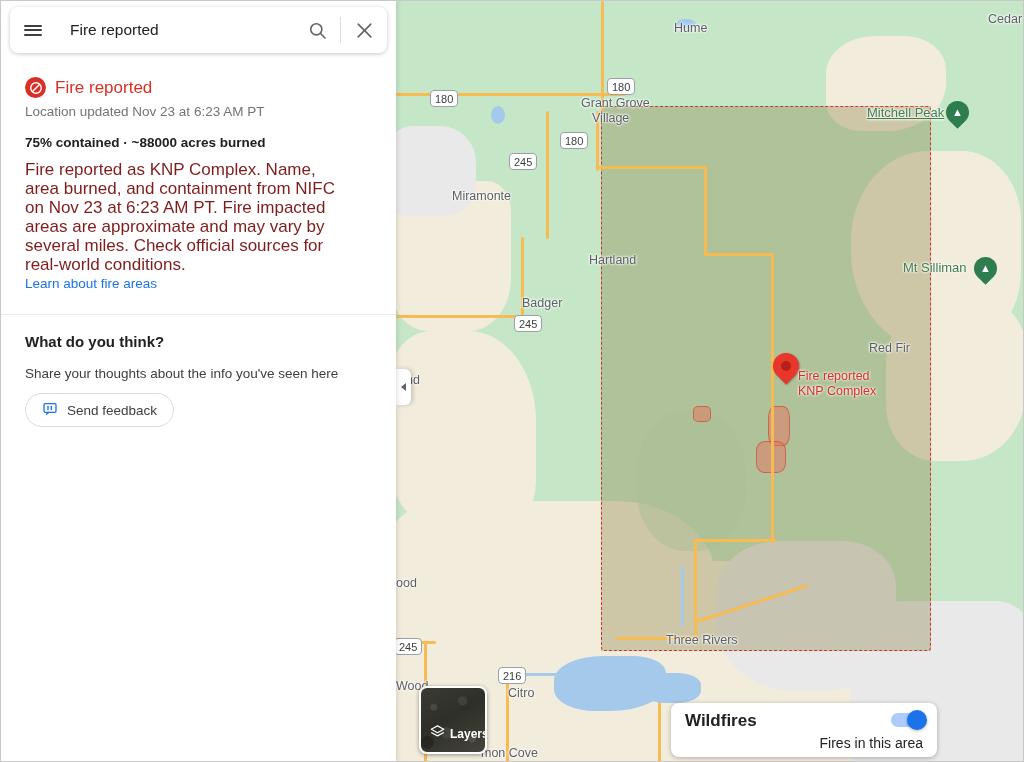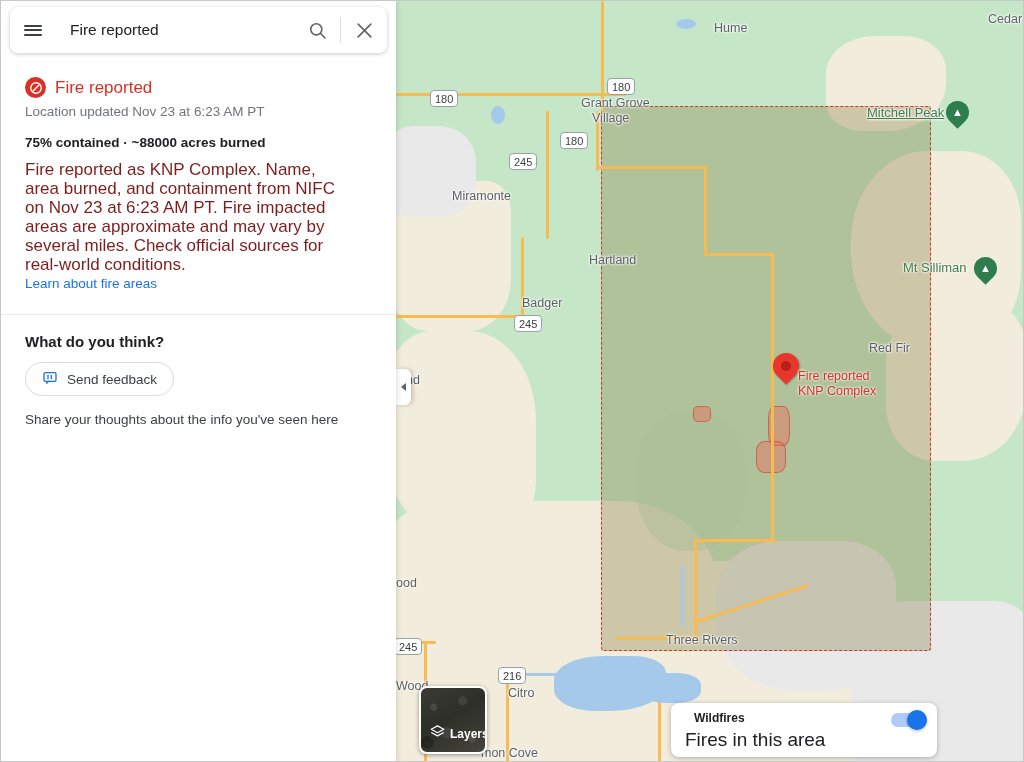--- a/index.html
+++ b/index.html
@@ -235,22 +235,22 @@
   #layers-label { font-size: 12px; color: #fff; font-weight: bold; }
 
   
   #wildfires-card {
     position: absolute; left: 670px; top: 702px;
     width: 266px; height: 54px;
     background: #fff; border-radius: 8px;
     box-shadow: 0 1px 5px rgba(0,0,0,.28);
     z-index: 25; padding: 8px 14px;
   }
-  #wf-title { font-size: 12px; color: #202124; font-weight: bold; margin-left: 9px; }
-  #wf-sub { font-size: 19px; color: #202124; margin-top: 4px; }
+  #wf-title { font-size: 17px; color: #202124; font-weight: bold; }
+  #wf-sub { font-size: 14px; color: #202124; margin-top: 4px; text-align: right; }
   #wf-toggle {
     position: absolute; right: 12px; top: 10px;
     width: 34px; height: 14px; border-radius: 7px;
     background: #aecbfa; cursor: pointer;
   }
   #wf-toggle .knob {
     position: absolute; right: -2px; top: -3px;
     width: 20px; height: 20px; border-radius: 50%;
     background: #1a73e8; box-shadow: 0 1px 3px rgba(0,0,0,.3);
   }
@@ -322,21 +322,21 @@
     </div>
 
     <div class="shield" style="left:34px;top:89px;">180</div>
     <div class="shield" style="left:211px;top:77px;">180</div>
     <div class="shield" style="left:164px;top:131px;">180</div>
     <div class="shield" style="left:113px;top:152px;">245</div>
     <div class="shield" style="left:118px;top:314px;">245</div>
     <div class="shield" style="left:-2px;top:637px;">245</div>
     <div class="shield" style="left:102px;top:666px;">216</div>
 
-    <div class="map-label town" style="left:278px;top:20px;margin-left:40px;">Hume</div>
+    <div class="map-label town" style="left:278px;top:20px;">Hume</div>
     <div class="map-label town" style="left:592px;top:11px;">Cedar</div>
     <div class="map-label town" style="left:185px;top:95px;">Grant Grove</div>
     <div class="map-label town" style="left:196px;top:110px;">Village</div>
     <div class="map-label park" style="left:471px;top:104px;text-decoration:underline;">Mitchell Peak</div>
     <div class="map-label town" style="left:56px;top:188px;">Miramonte</div>
     <div class="map-label town" style="left:193px;top:252px;">Hartland</div>
     <div class="map-label park" style="left:507px;top:259px;">Mt Silliman</div>
     <div class="map-label town" style="left:126px;top:295px;text-align:center;">Badger</div>
     <div class="map-label town" style="left:473px;top:340px;">Red Fir</div>
     <div class="map-label town" style="left:10px;top:372px;">nd</div>
@@ -397,32 +397,32 @@
       </div>
 
       <div id="fire-updated">Location updated Nov 23 at 6:23 AM PT</div>
       <div id="fire-stats">75% contained · ~88000 acres burned</div>
       <div id="fire-desc">Fire reported as KNP Complex. Name, area burned, and containment from NIFC on Nov 23 at 6:23 AM PT. Fire impacted areas are approximate and may vary by several miles. Check official sources for real-world conditions.</div>
       <div id="fire-link">Learn about fire areas</div>
 
       <div class="section-sep"></div>
 
       <div id="feedback-title">What do you think?</div>
+      <div id="feedback-sub">Share your thoughts about the info you've seen here</div>
       <div id="feedback-btn">
         <span>
           <svg width="16" height="16" viewBox="0 0 24 24" fill="none" stroke="#1a73e8" stroke-width="2">
             <rect x="3" y="4" width="18" height="13" rx="2"></rect>
             <line x1="7" y1="20" x2="10" y2="17" stroke-linecap="round"></line>
             <line x1="9" y1="8" x2="9" y2="13" stroke-linecap="round"></line>
             <line x1="14" y1="8" x2="14" y2="13" stroke-linecap="round"></line>
           </svg>
         </span>
         <span>Send feedback</span>
       </div>
-      <div id="feedback-sub">Share your thoughts about the info you've seen here</div>
 
     </div>
   </div>
 
   <div id="collapse-tab">
     <div class="tri"></div>
   </div>
 
   <div id="layers-btn">
     <div class="noise"></div>

